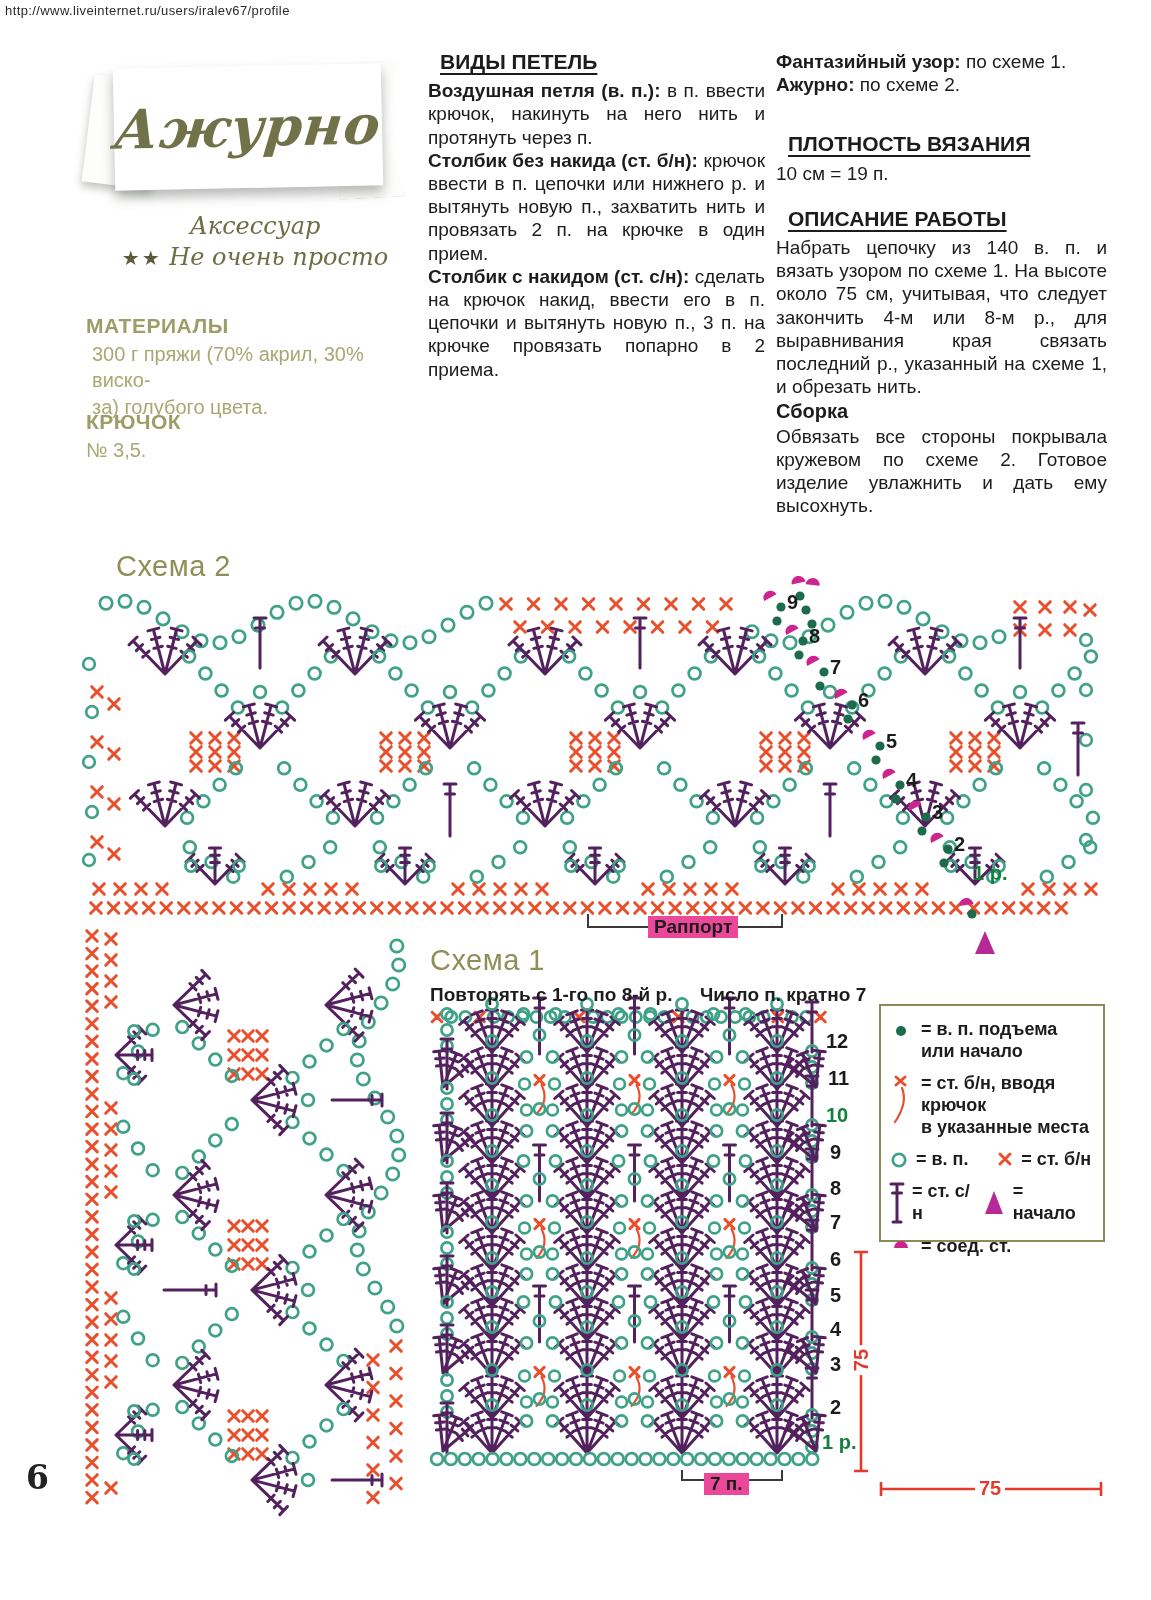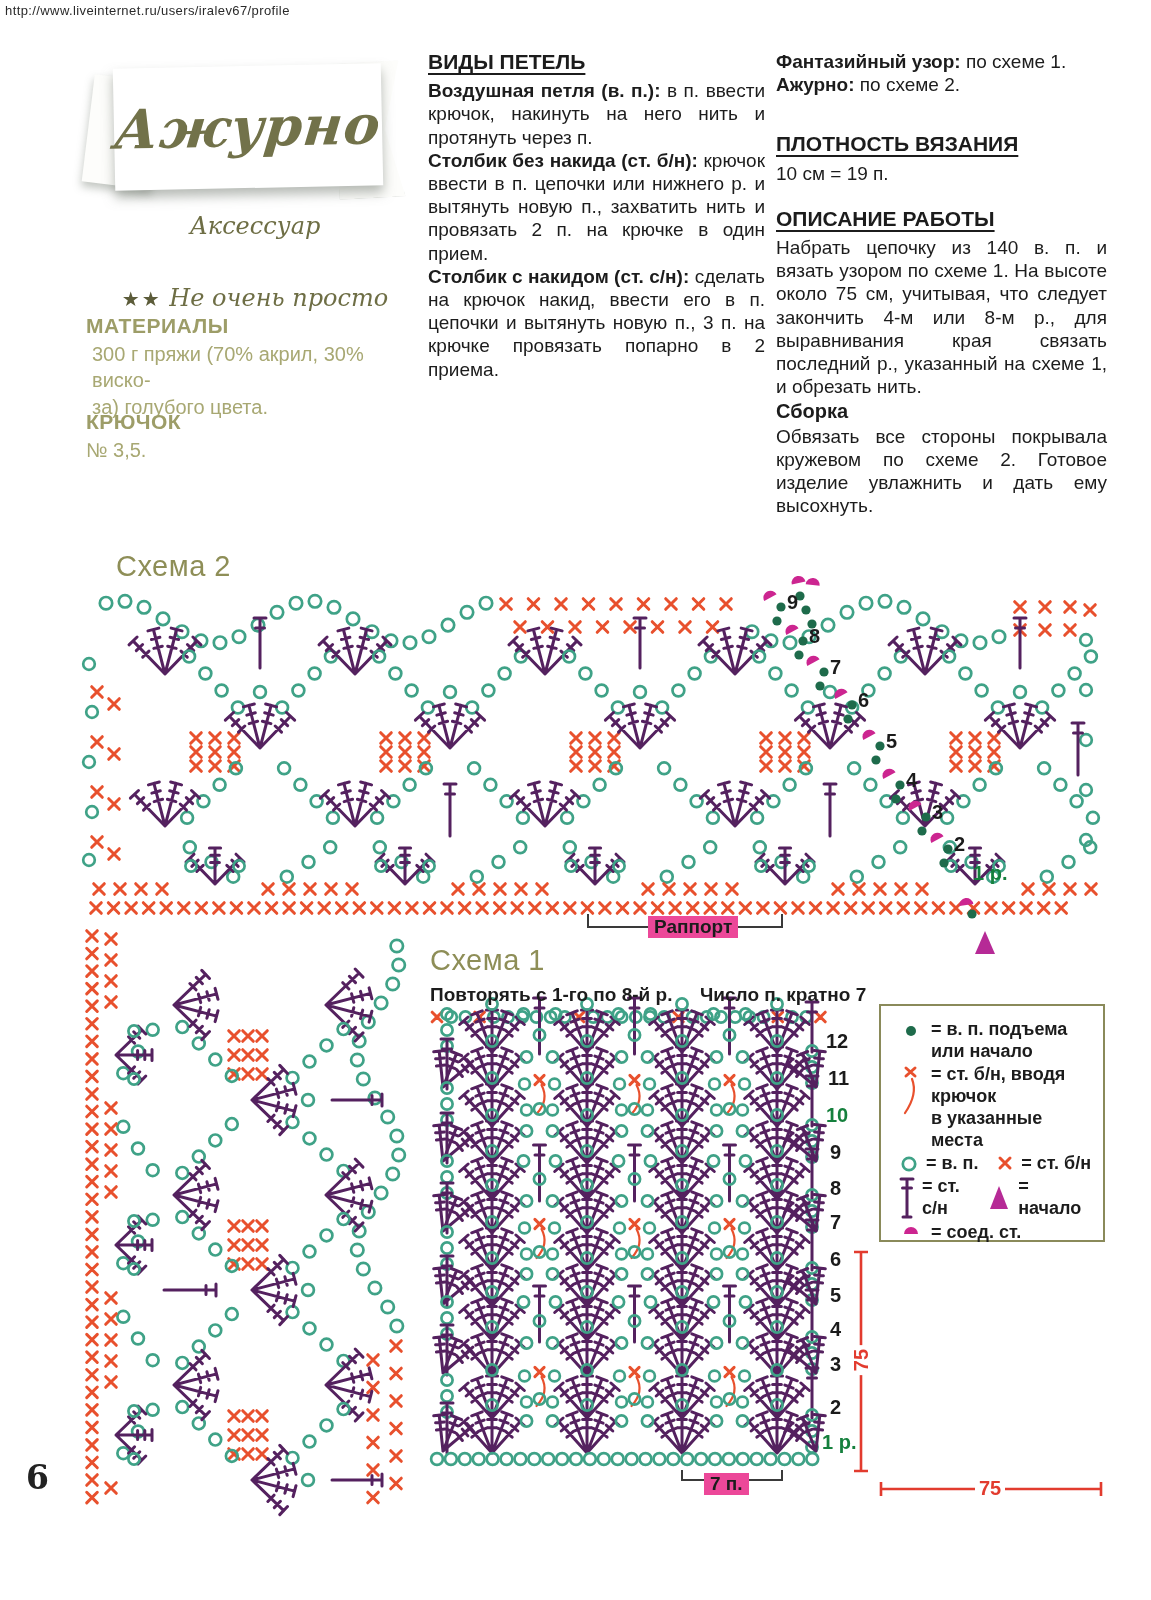--- a/index.html
+++ b/index.html
@@ -15,43 +15,43 @@
   .flap-r{left:250px;top:14px;width:66px;height:136px;transform:rotate(-3deg);
           clip-path:polygon(0 0,100% 0,74% 50%,100% 100%,0 100%);}
   .band{position:absolute;left:28px;top:18px;width:268px;height:122px;background:#fff;
         box-shadow:0 7px 12px rgba(110,118,108,.5);transform:rotate(-1.2deg);
         display:flex;align-items:center;justify-content:center;}
   .band-title{font-family:"DejaVu Serif",serif;font-style:italic;font-weight:bold;
         font-size:54px;color:#72724a;transform:skewX(-7deg);letter-spacing:1px;}
   .subtitle{font-family:"DejaVu Serif",serif;font-style:italic;color:#6e6e45;
         font-size:24px;text-align:center;}
   .sub1{left:140px;top:212px;width:230px;}
-  .sub2{left:110px;top:243px;width:290px;margin-top:41px;}
+  .sub2{left:110px;top:243px;width:290px;}
   .stars{font-style:normal;font-size:20px;letter-spacing:2px;color:#5c5c3a;}
   
   .oliveh{font-size:21px;font-weight:bold;color:#9d9d68;letter-spacing:.5px;}
   .oliveb{font-size:20px;color:#a8a873;line-height:1.32;white-space:pre-line;}
   
   .col{line-height:23.2px;font-size:19px;text-align:justify;}
   .colh{font-size:21px;font-weight:bold;text-decoration:underline;
-        text-underline-offset:4px;text-decoration-thickness:1.5px;margin:0 0 6px 0;}
+        text-underline-offset:4px;text-decoration-thickness:1.5px;margin:0 0 6px 12px;}
   .col p{margin:0;}
   .col b{font-weight:bold;}
   .subh{font-weight:bold;font-size:20px;margin:2px 0 1px 0;}
   
   .scheme-title{font-size:29px;color:#8e8e57;letter-spacing:.5px;}
   .note{font-size:19px;font-weight:bold;color:#1c1c1c;}
   .num{font-weight:bold;font-size:20px;color:#1b1b1b;}
   .red{color:#15803d;}
   .white-bg{background:#ec4899;padding:0 6px;font-weight:bold;font-size:19px;}
   .lbl{position:absolute;white-space:pre-line;}
   
   .legend{left:879px;top:1004px;width:226px;height:238px;border:2px solid #8a8a5a;
-          box-sizing:border-box;padding:12px 10px 8px 18px;display:flex;
-          flex-direction:column;background:#fff;}
+          box-sizing:border-box;padding:12px 10px 8px 8px;display:flex;
+          flex-direction:column;gap:9px;background:#fff;}
   .lrow{display:flex;align-items:flex-start;gap:8px;}
   .ltxt{font-size:18px;font-weight:bold;line-height:1.22;white-space:pre-line;padding-top:1px;}
   .licon{flex:0 0 auto;}
   .lpair{display:flex;gap:7px;align-items:center;}
   
   .blanket{left:879px;top:1250px;width:226px;height:222px;border:2px solid #9a9a68;
            box-sizing:border-box;display:flex;align-items:center;justify-content:center;background:#fff;}
   .blanket-label{font-size:29px;color:#8f8f58;letter-spacing:1px;}
   .dim-label{position:absolute;color:#e23b2e;font-weight:bold;font-size:20px;background:#fff;padding:0 4px;}
   .rot{transform:translate(-50%,-50%) rotate(-90deg);}

